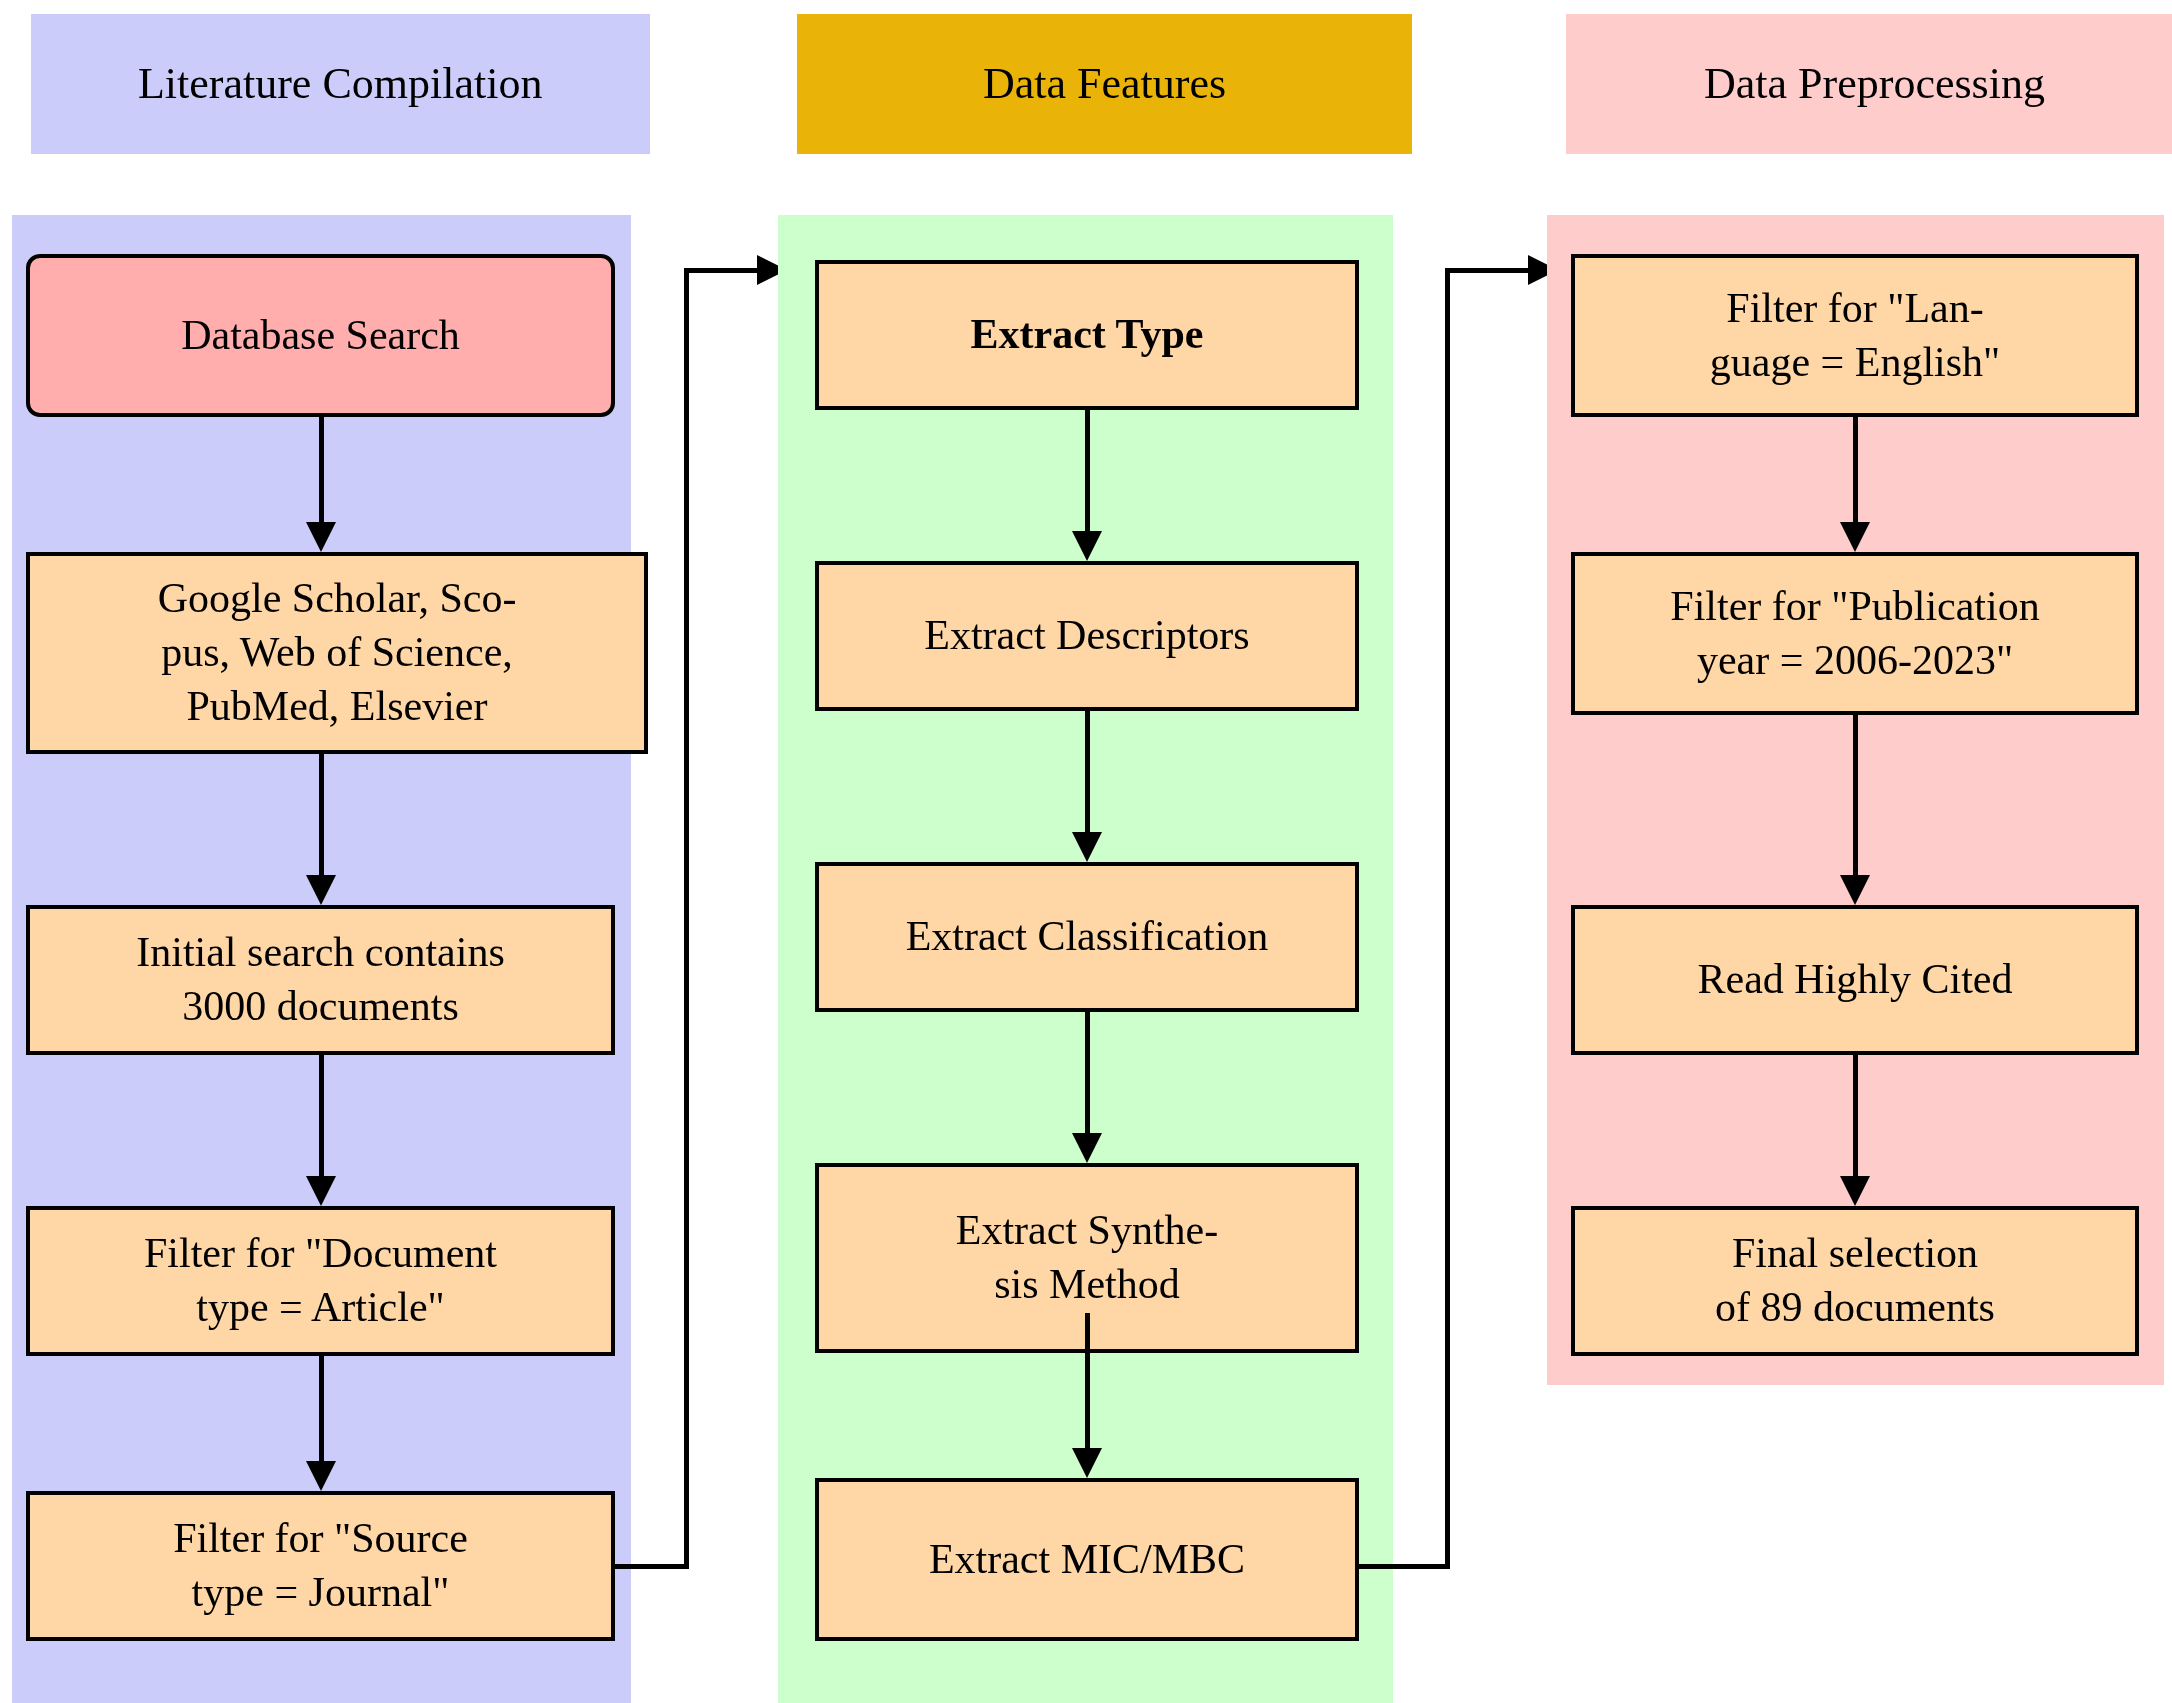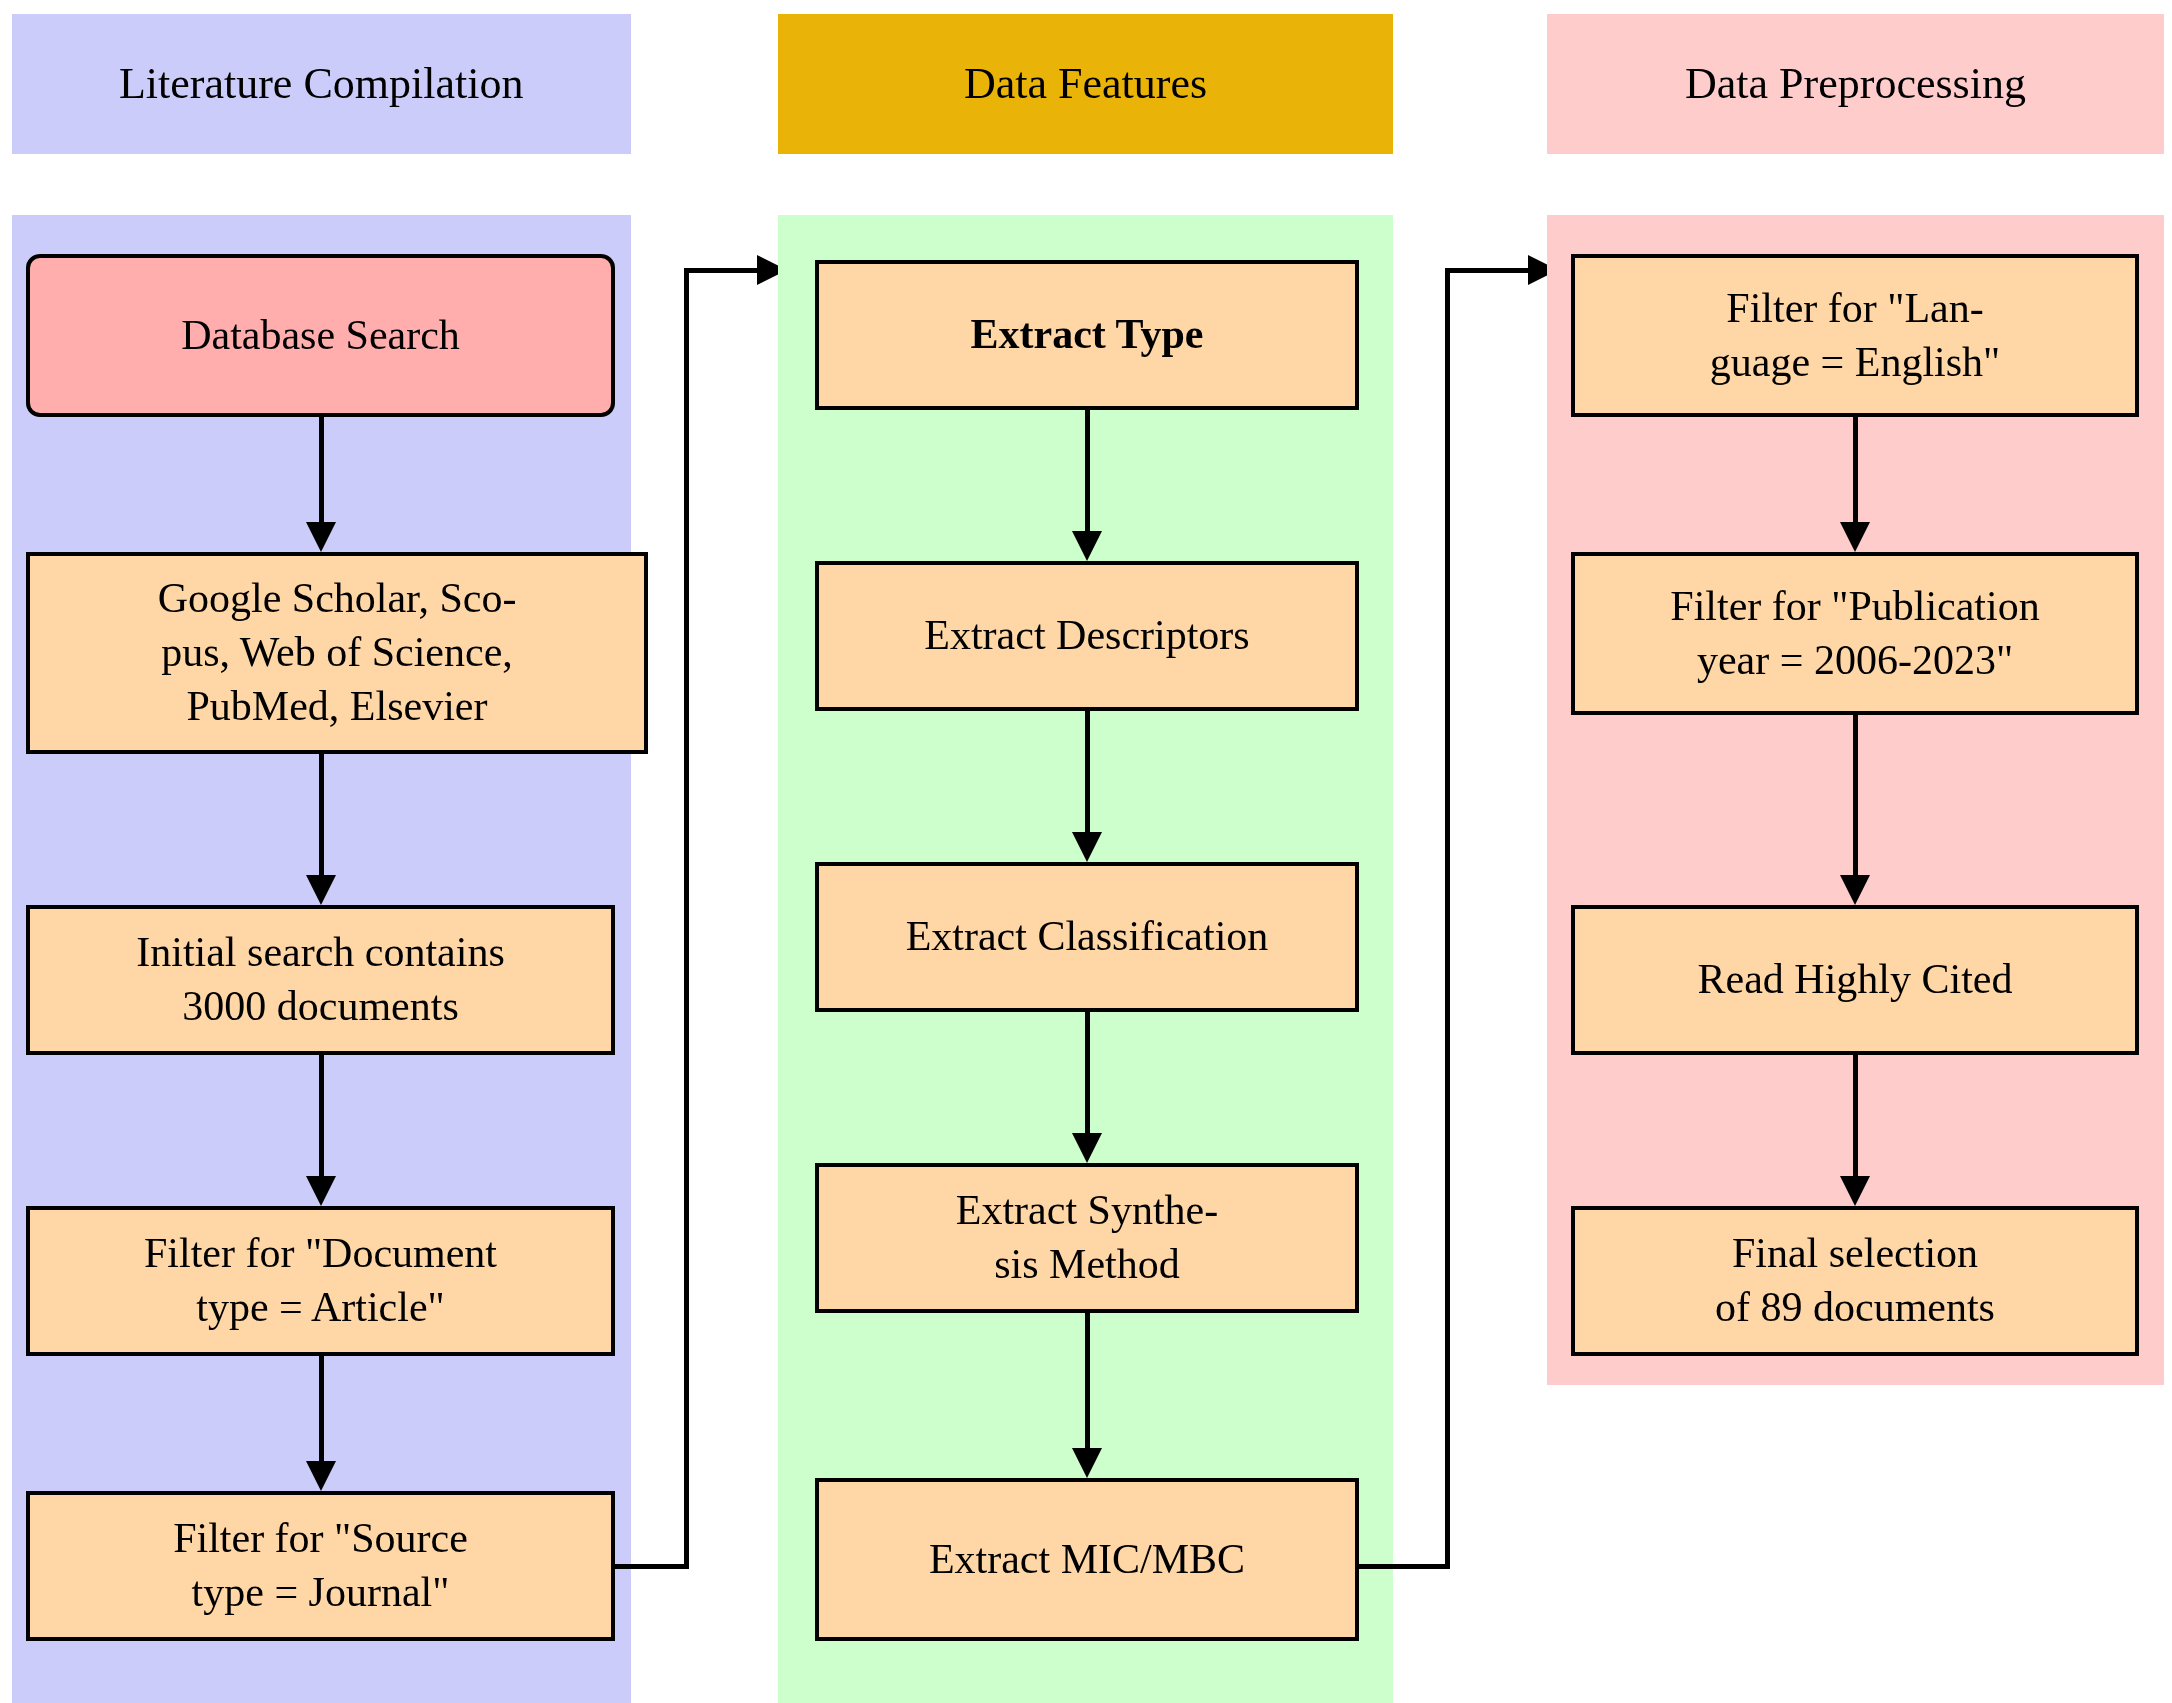--- a/index.html
+++ b/index.html
@@ -19,20 +19,21 @@
   
   .hdr {
     position: absolute;
     display: flex;
     align-items: center;
     justify-content: center;
     text-align: center;
     font-size: 44px;
     line-height: 1.15;
     color: #000000;
+    margin-left: 19px;
   }
 
   
   .panel {
     position: absolute;
   }
 
   
   .node {
     position: absolute;
@@ -155,21 +156,21 @@
   <div class="vline" style="left:1085px; top:711px; height:128px;"></div>
   <div class="arrow-down" style="left:1072px; top:832px;"></div>
 
   <div class="node" style="left:815px; top:862px; width:544px; height:150px;">
     <span class="txt">Extract Classification</span>
   </div>
 
   <div class="vline" style="left:1085px; top:1012px; height:128px;"></div>
   <div class="arrow-down" style="left:1072px; top:1133px;"></div>
 
-  <div class="node" style="left:815px; top:1163px; width:544px; height:150px; white-space:pre-line;justify-content:center;">
+  <div class="node" style="left:815px; top:1163px; width:544px; height:190px; white-space:pre-line;justify-content:center;">
     <span class="txt">Extract Synthe-
 sis Method</span>
   </div>
 
   <div class="vline" style="left:1085px; top:1313px; height:142px;"></div>
   <div class="arrow-down" style="left:1072px; top:1448px;"></div>
 
   <div class="node" style="left:815px; top:1478px; width:544px; height:163px;">
     <span class="txt">Extract MIC/MBC</span>
   </div>

